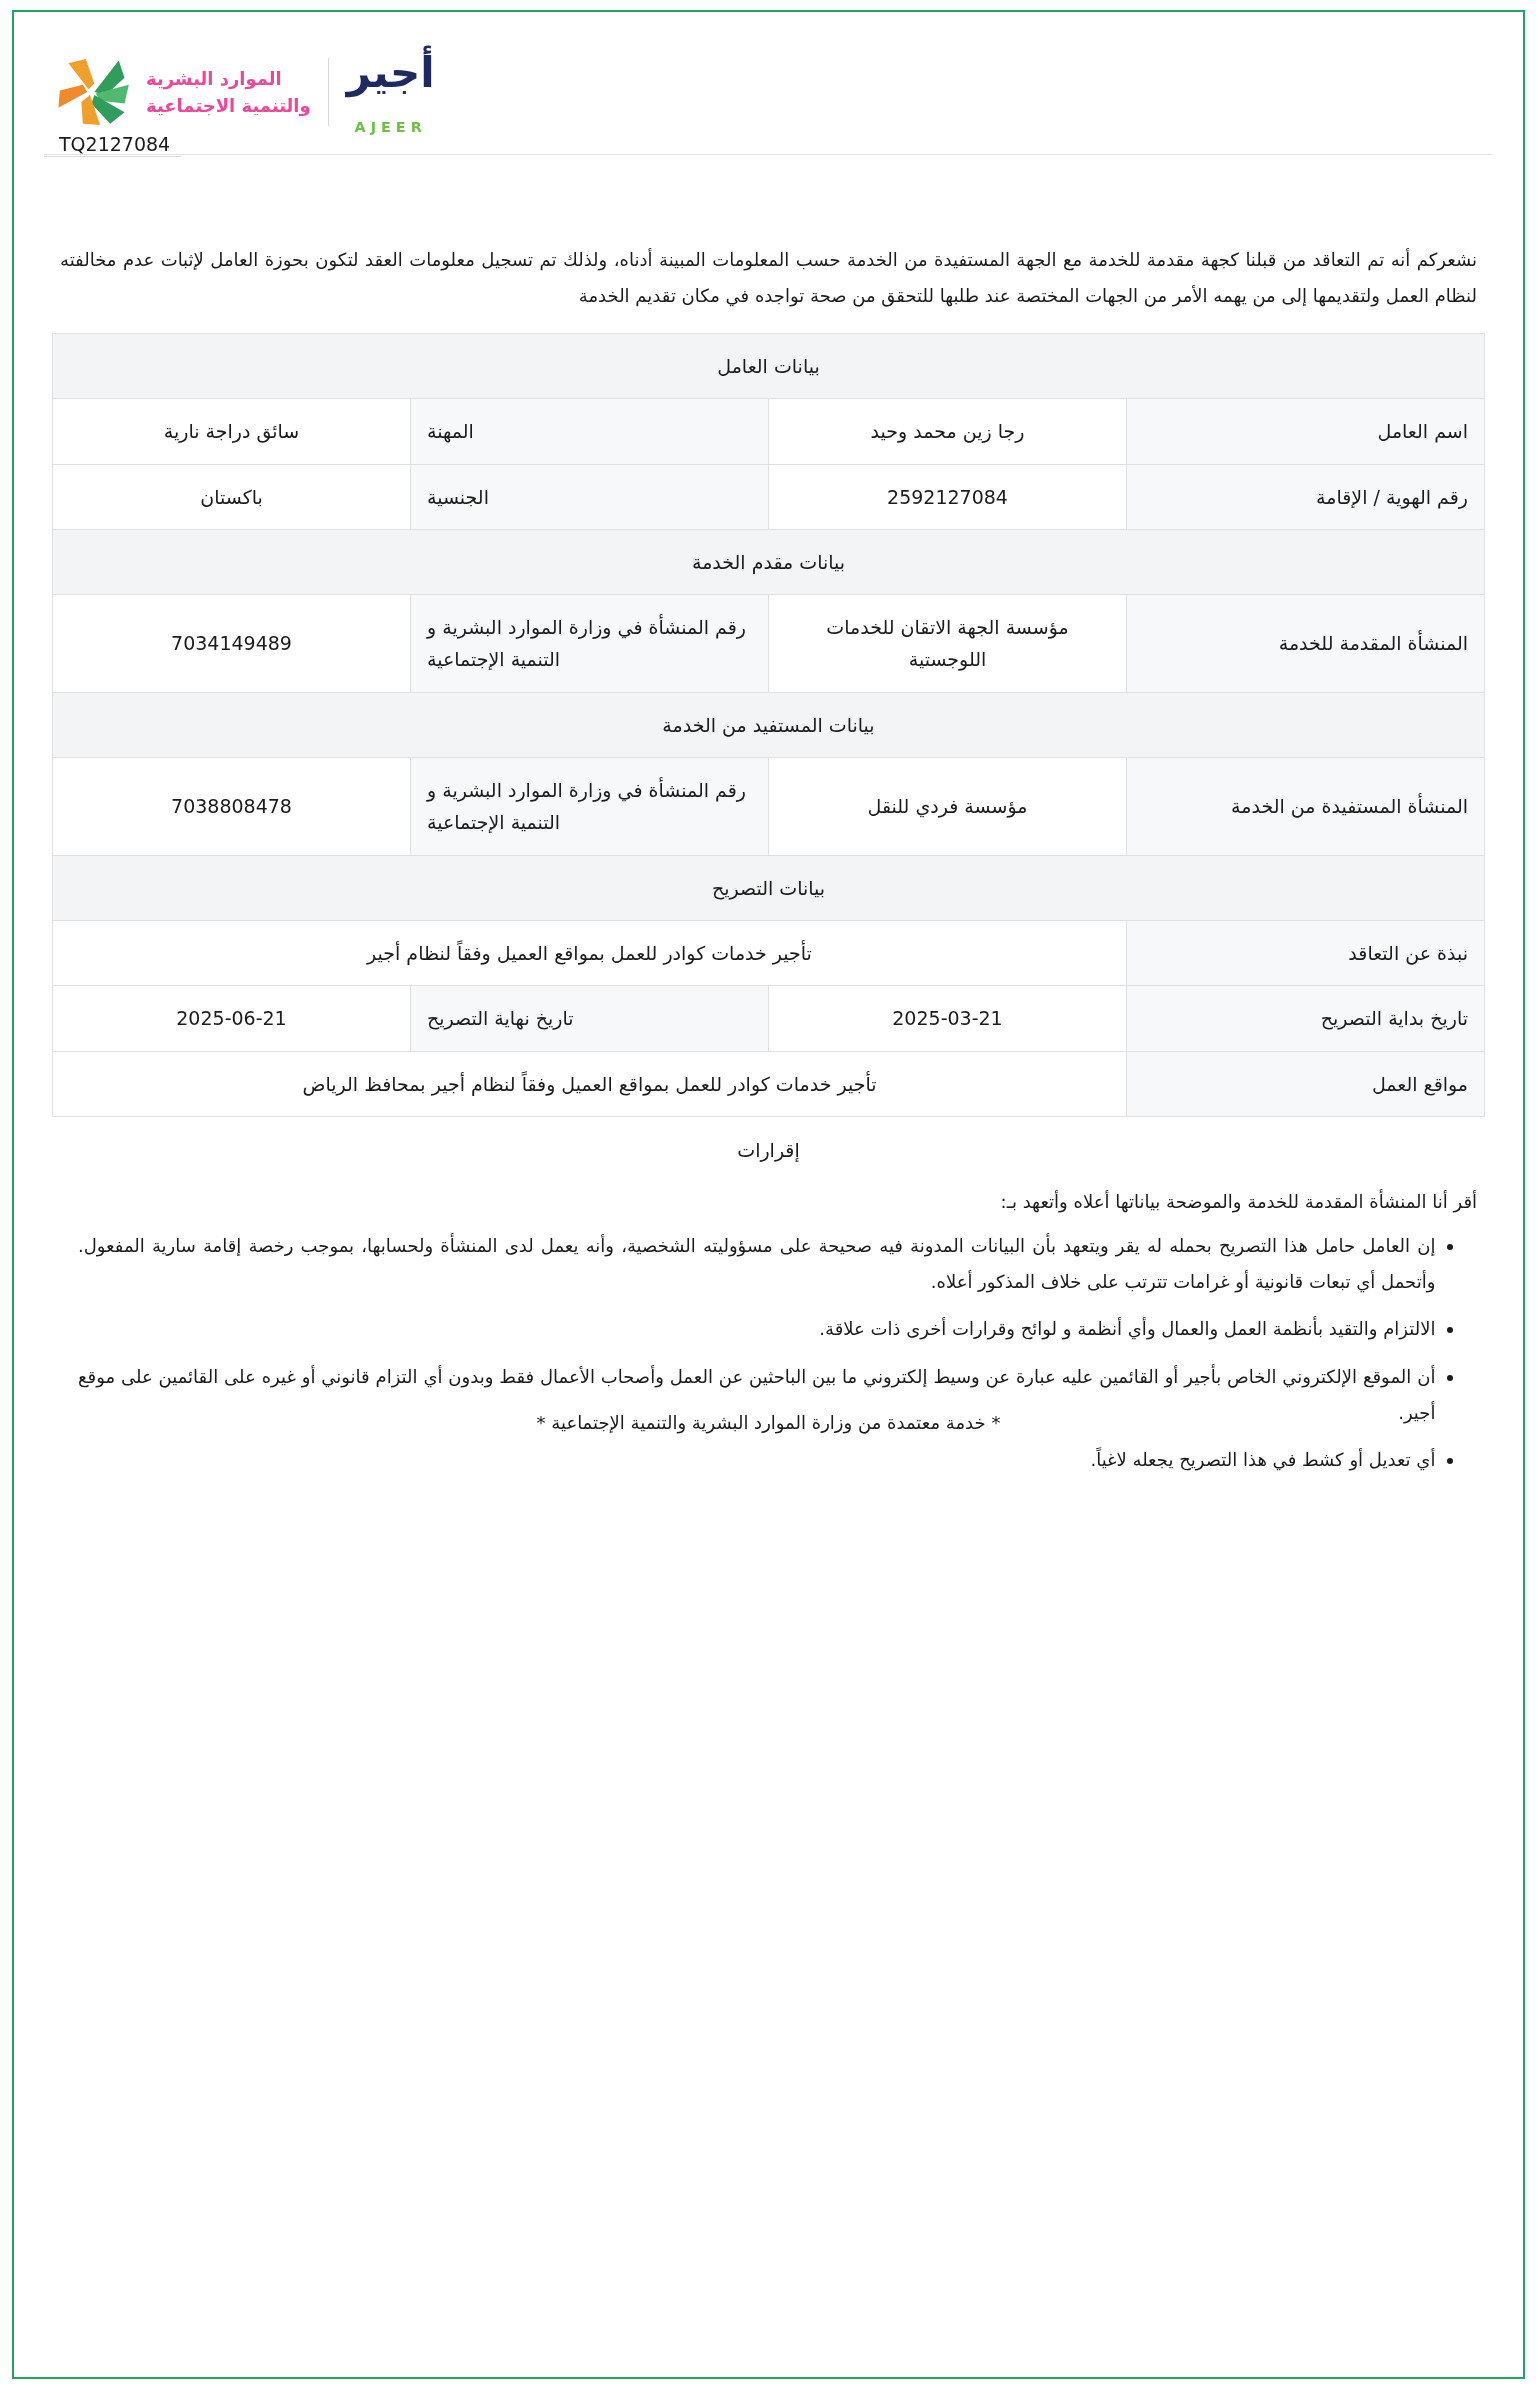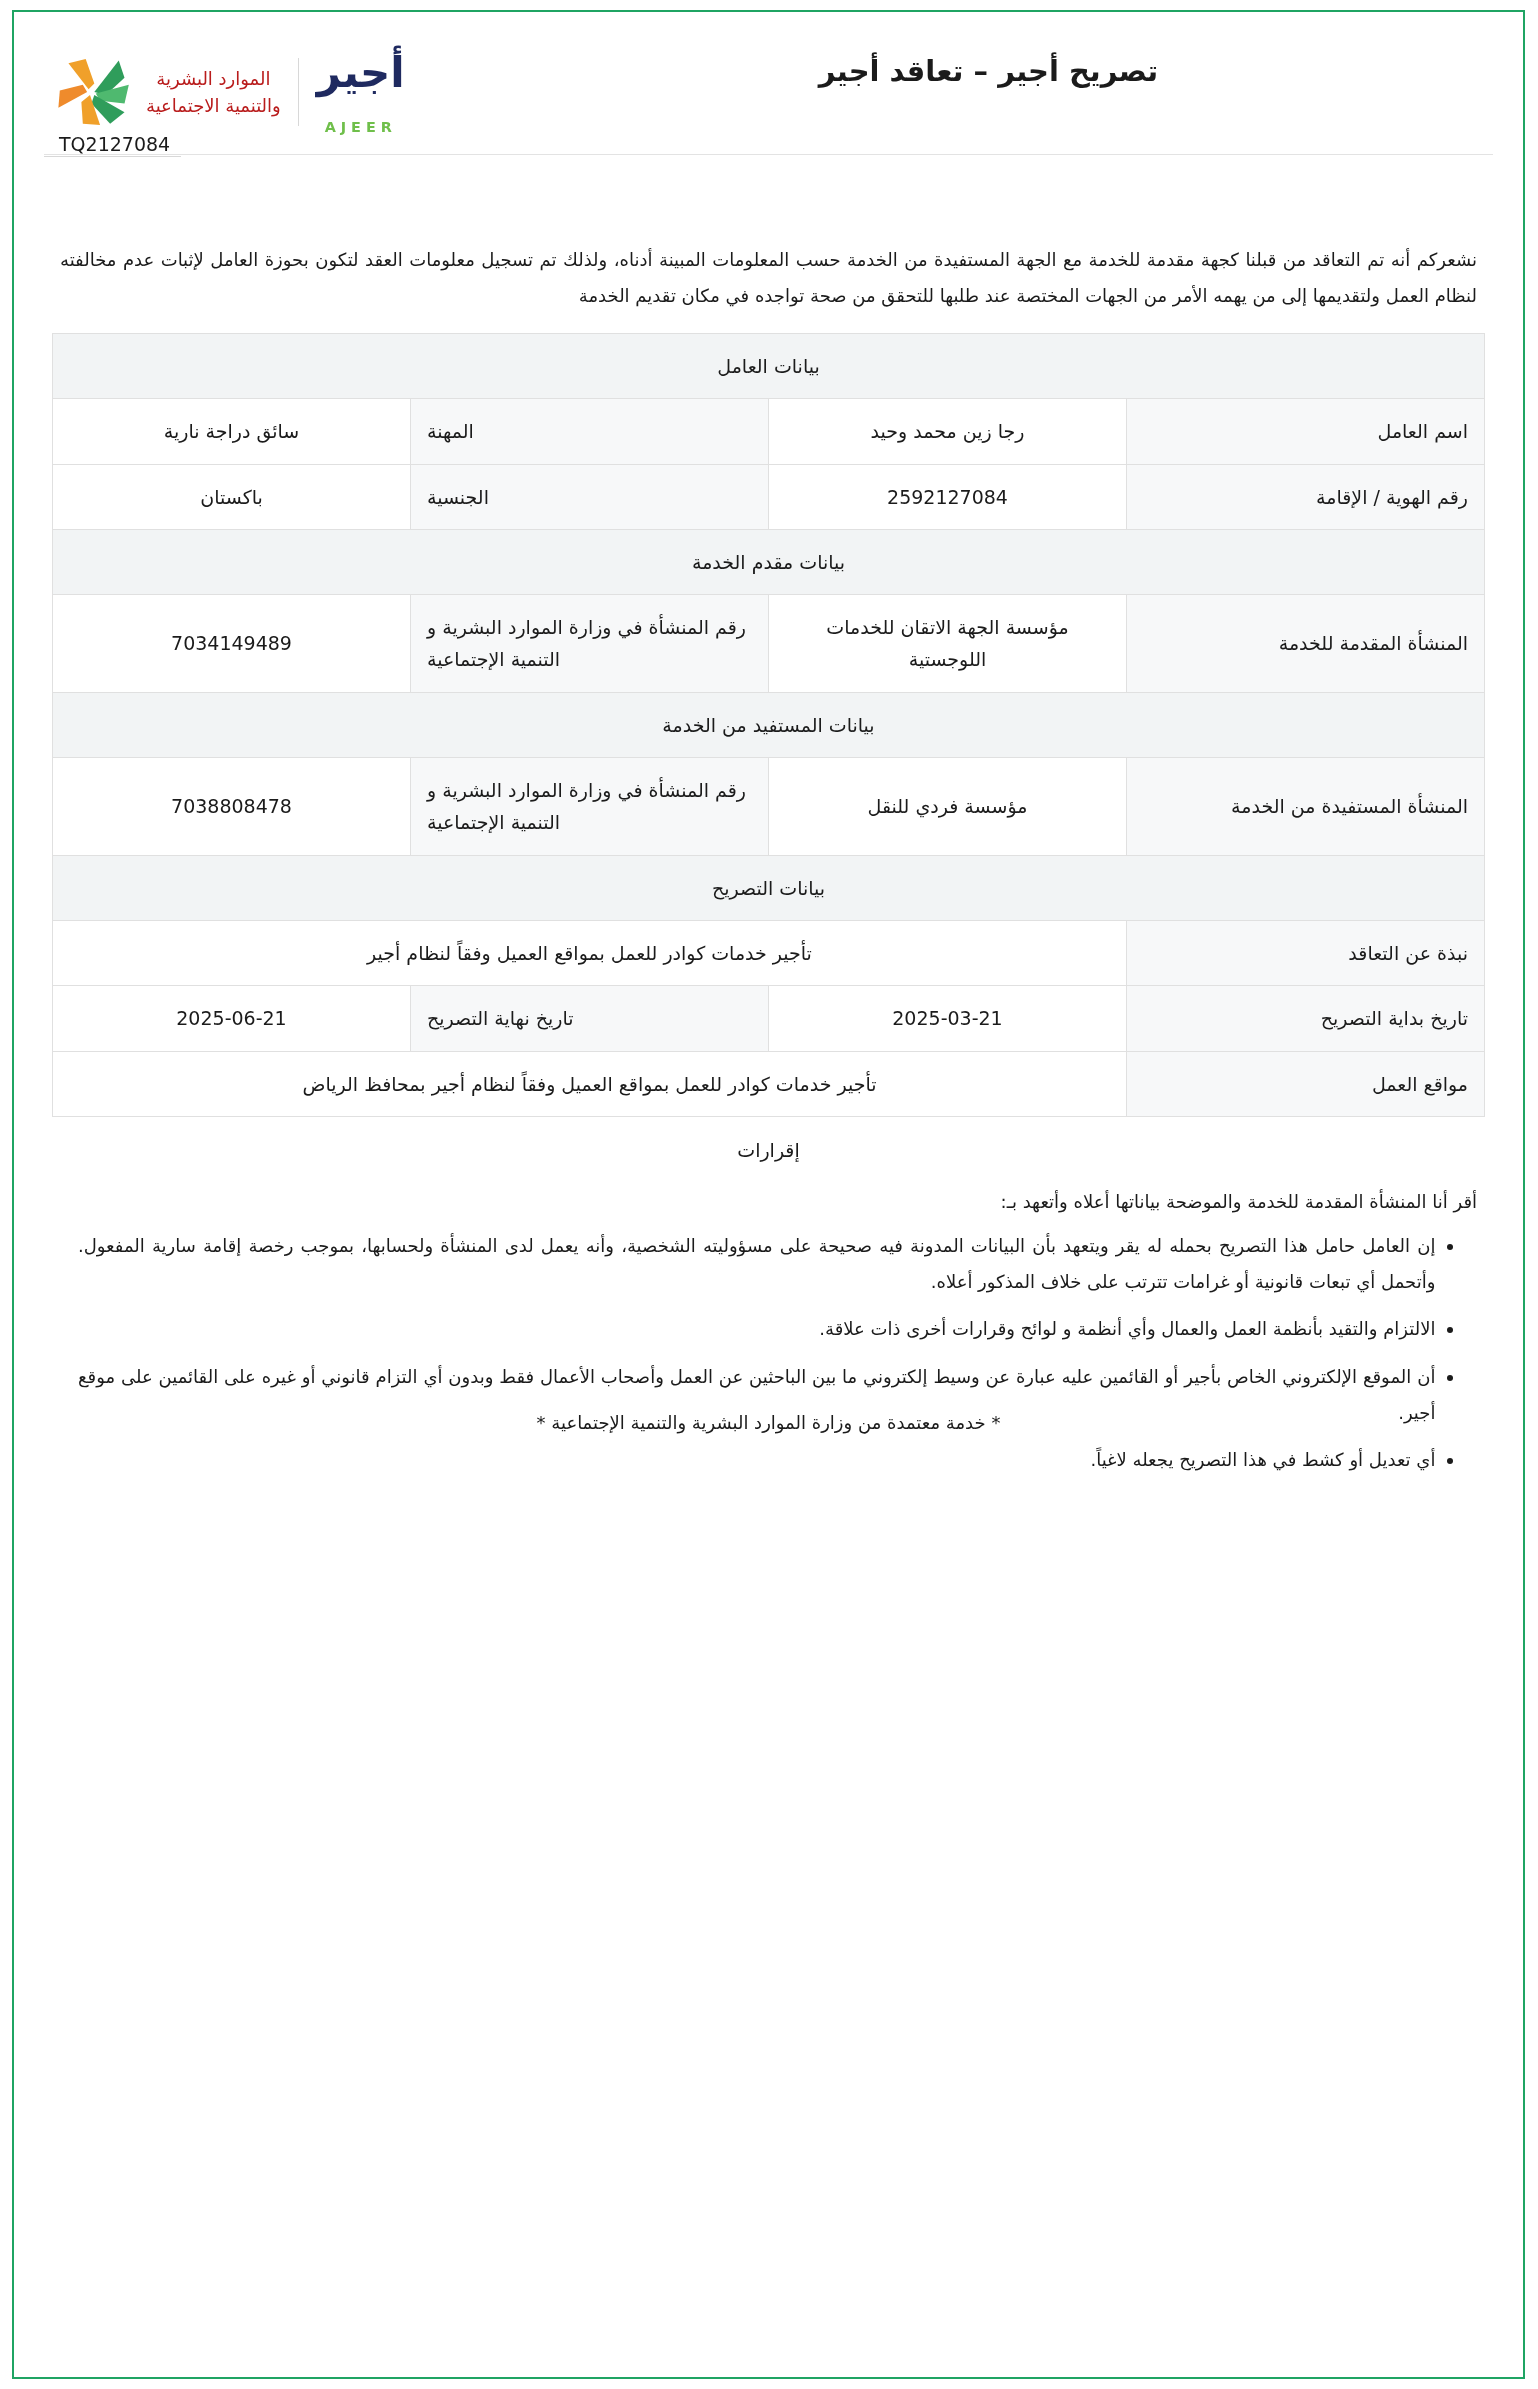--- a/index.html
+++ b/index.html
@@ -54,25 +54,25 @@
     flex-direction: row-reverse;
     align-items: center;
     gap: 10px;
   }
   .hrsd-mark {
     width: 92px;
     height: 78px;
     position: relative;
   }
   .hrsd-text {
-    text-align: center;
+    text-align: left;
     line-height: 1.5;
-    color: #b91c1c;
-    font-size: 18px;
-    font-weight: normal;
+    color: #ec4899;
+    font-size: 18px;
+    font-weight: bold;
     white-space: nowrap;
   }
   .divider-v {
     width: 1.4px;
     height: 68px;
     background: #d8d8d8;
     margin: 0 4.3px;
   }
   .ajeer-logo {
     text-align: center;
@@ -244,23 +244,20 @@
               <div>الموارد البشرية</div>
               <div>والتنمية الاجتماعية</div>
             </div>
           </div>
           <div class="divider-v"></div>
           <div class="ajeer-logo">
             <div class="ajeer-ar">أجير</div>
             <div class="ajeer-en">AJEER</div>
           </div>
         </div>
-        <div class="header-title-wrap">
-          <div class="header-title">تصريح أجير – تعاقد أجير</div>
-        </div>
       </div>
       <div class="ref-no">TQ2127084</div>
       <div class="ref-line"></div>
 
       <div class="intro">نشعركم أنه تم التعاقد من قبلنا كجهة مقدمة للخدمة مع الجهة المستفيدة من الخدمة حسب المعلومات المبينة أدناه، ولذلك تم تسجيل معلومات العقد لتكون بحوزة العامل لإثبات عدم مخالفته لنظام العمل ولتقديمها إلى من يهمه الأمر من الجهات المختصة عند طلبها للتحقق من صحة تواجده في مكان تقديم الخدمة</div>
 
       <table class="doc">
         <tbody>
           <tr>
             <td class="section" colspan="4">بيانات العامل</td>

